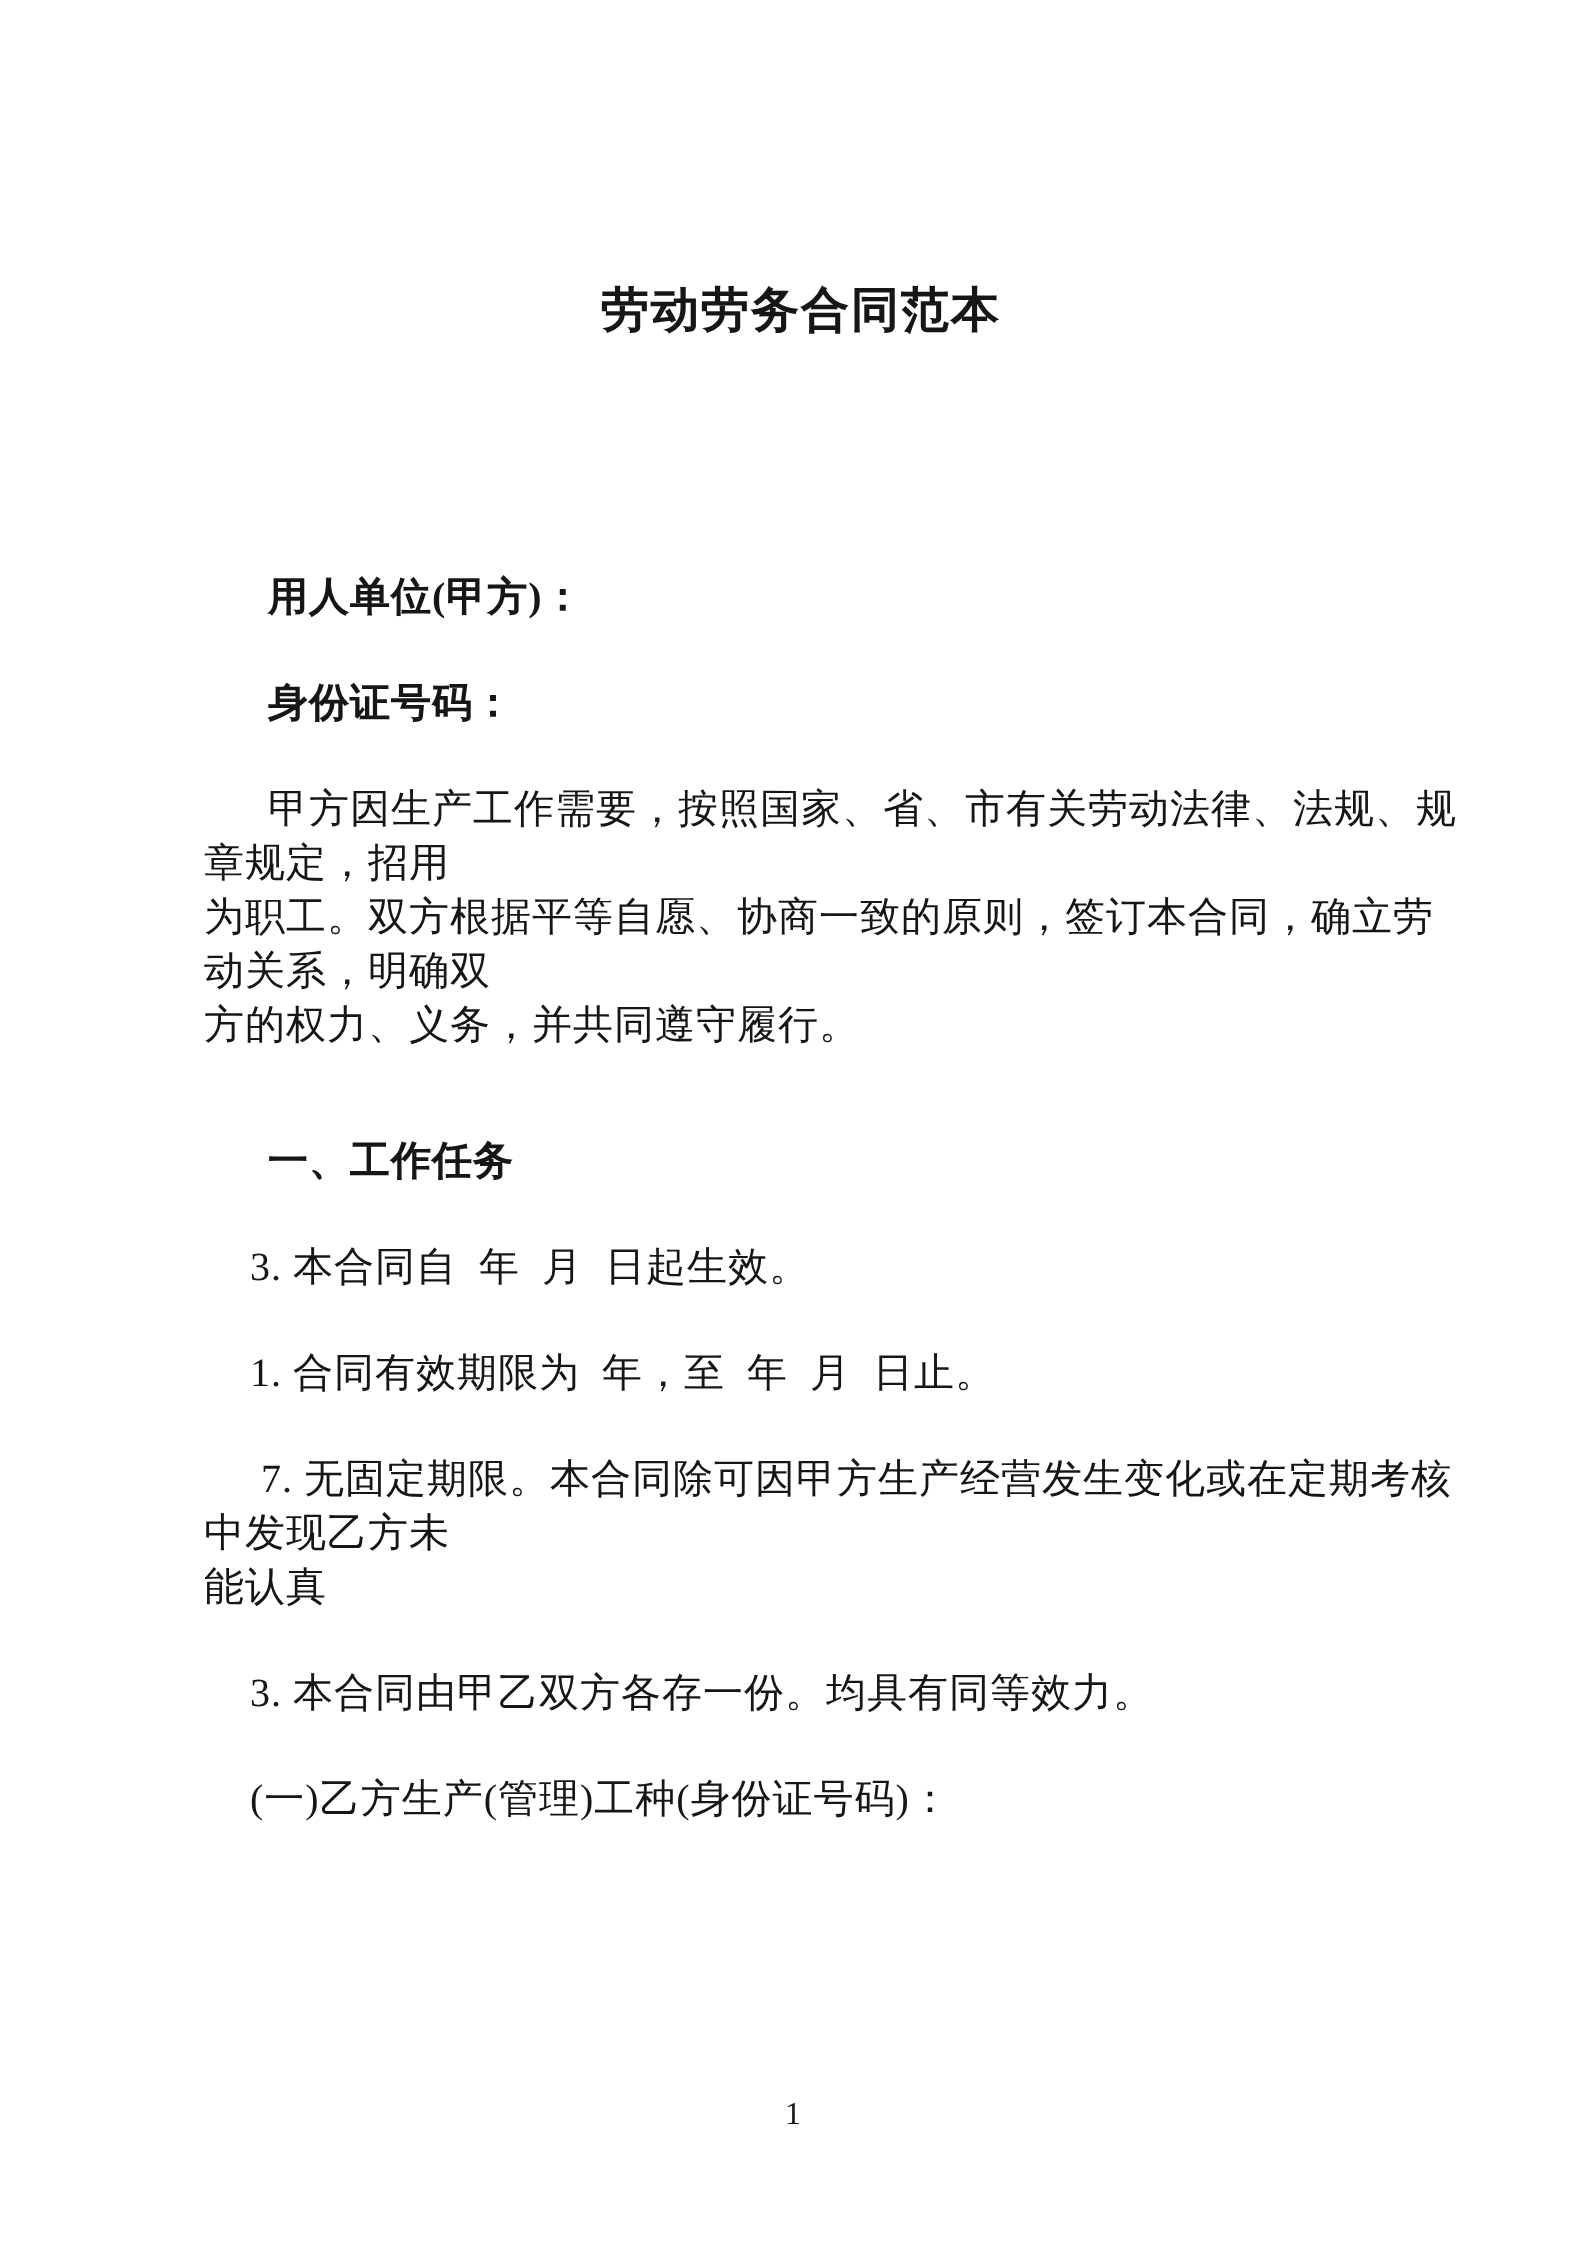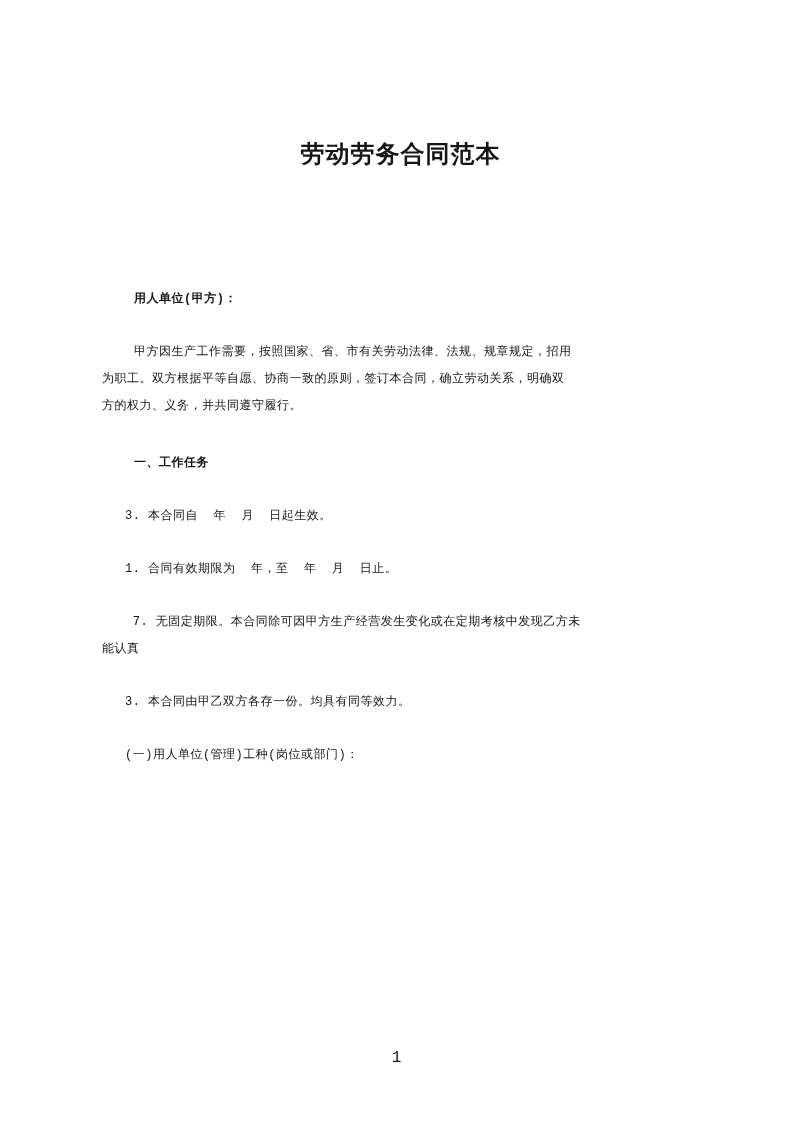--- a/index.html
+++ b/index.html
@@ -6,52 +6,52 @@
     margin: 0;
     padding: 0;
     background: #ffffff;
   }
   .page {
     position: relative;
     width: 793px;
     height: 1122px;
     background: #ffffff;
     color: #161616;
-    font-family: Liberation Mono, monospace;
+    font-family: Liberation Serif, serif;
     box-sizing: border-box;
     padding: 140px 58px 0 102px;
     overflow: hidden;
   }
   .doc-title {
     font-size: 24px;
     line-height: 32px;
     font-weight: 700;
     text-align: center;
     letter-spacing: 1px;
     margin: 0 0 114px 0;
     transform: translateX(-18px);
     white-space: pre-wrap;
   }
   .para {
-    font-size: 12px;
+    font-size: 20px;
     line-height: 27px;
     margin: 0 0 26px 0;
     letter-spacing: 0.5px;
     white-space: pre-wrap;
     text-align: left;
     text-indent: 32px;
   }
   .para.num {
     text-indent: 23px;
   }
   .para.bold {
     font-weight: 700;
   }
   .para.preamble {
-    margin-bottom: 30px;
+    margin-bottom: 41px;
   }
   .page-footer {
     position: absolute;
     left: 0;
     top: 1048px;
     width: 793px;
     text-align: center;
     font-size: 16px;
     line-height: 20px;
     color: #161616;
@@ -60,37 +60,38 @@
 </head>
 <body>
 
 <div class="page">
 
   <h1 class="doc-title"><span>劳动劳务合同范本</span></h1>
 
   <p class="para bold">用人单位(甲方)：</p>
 
 
+  <p class="para bold">身份证号码：</p>
 
   <p class="para preamble">甲方因生产工作需要，按照国家、省、市有关劳动法律、法规、规章规定，招用
 为职工。双方根据平等自愿、协商一致的原则，签订本合同，确立劳动关系，明确双
 方的权力、义务，并共同遵守履行。</p>
 
   <p class="para bold">一、工作任务</p>
 
   <p class="para num">3. 本合同自  年  月  日起生效。</p>
 
   <p class="para num">1. 合同有效期限为  年，至  年  月  日止。</p>
 
   <p class="para num"> 7. 无固定期限。本合同除可因甲方生产经营发生变化或在定期考核中发现乙方未
 能认真</p>
 
 
   <p class="para num">3. 本合同由甲乙双方各存一份。均具有同等效力。</p>
 
 
-  <p class="para num">(一)用人单位(管理)工种(岗位或部门)：</p>
+  <p class="para num">(一)乙方生产(管理)工种(身份证号码)：</p>
 
   <div class="page-footer">
     <span>1</span>
   </div>
 
 </div>
 
 </body></html>

